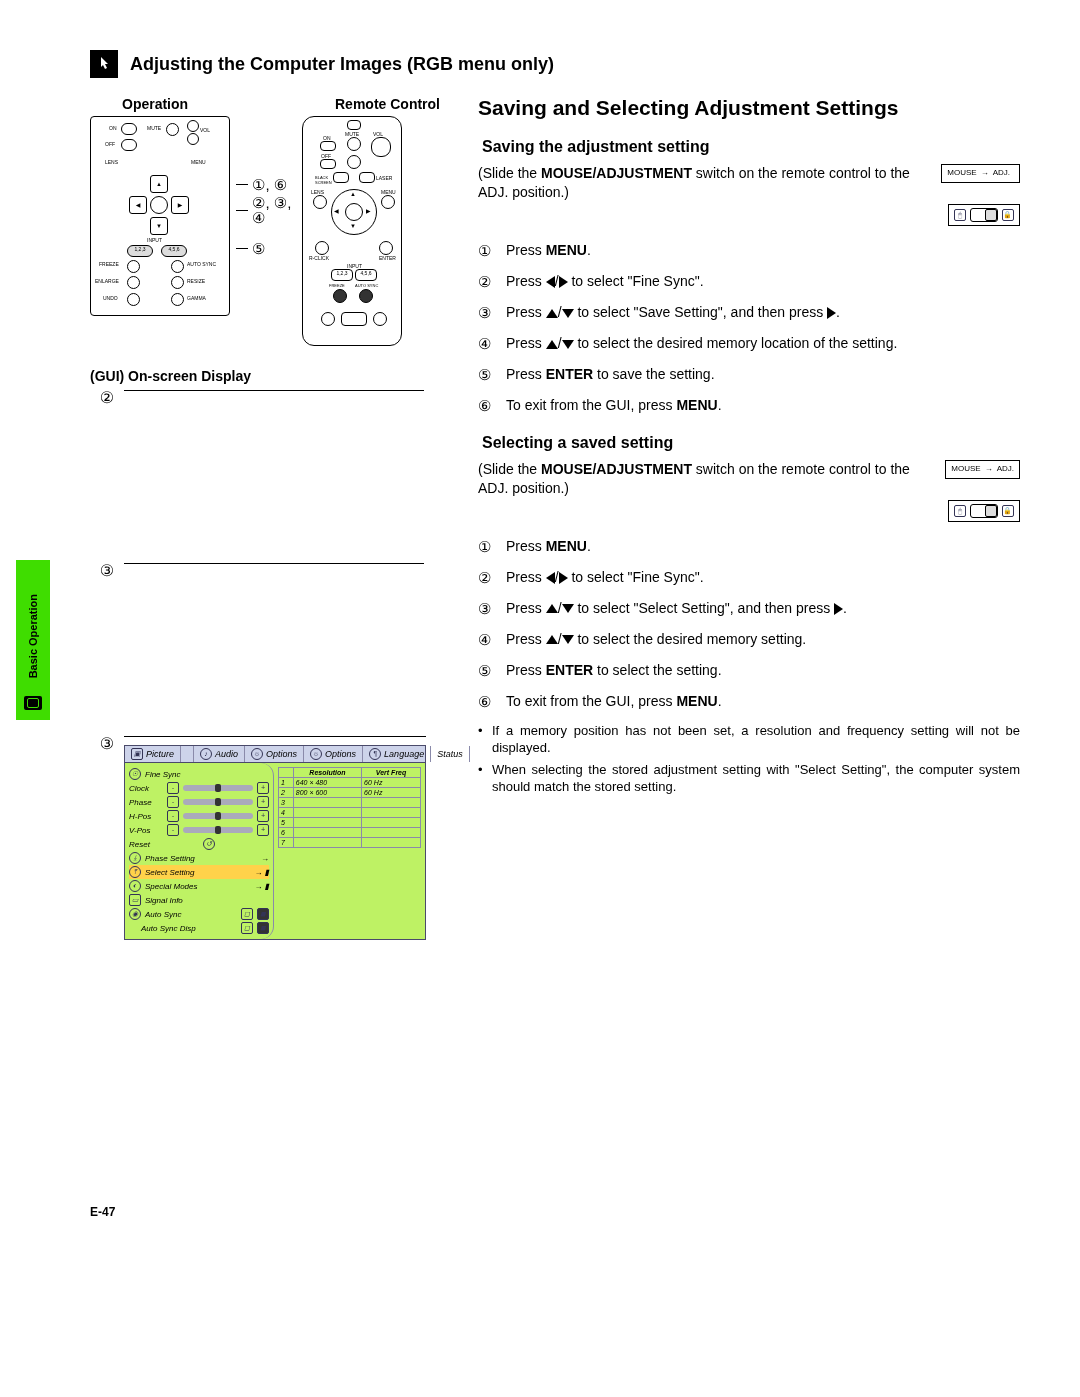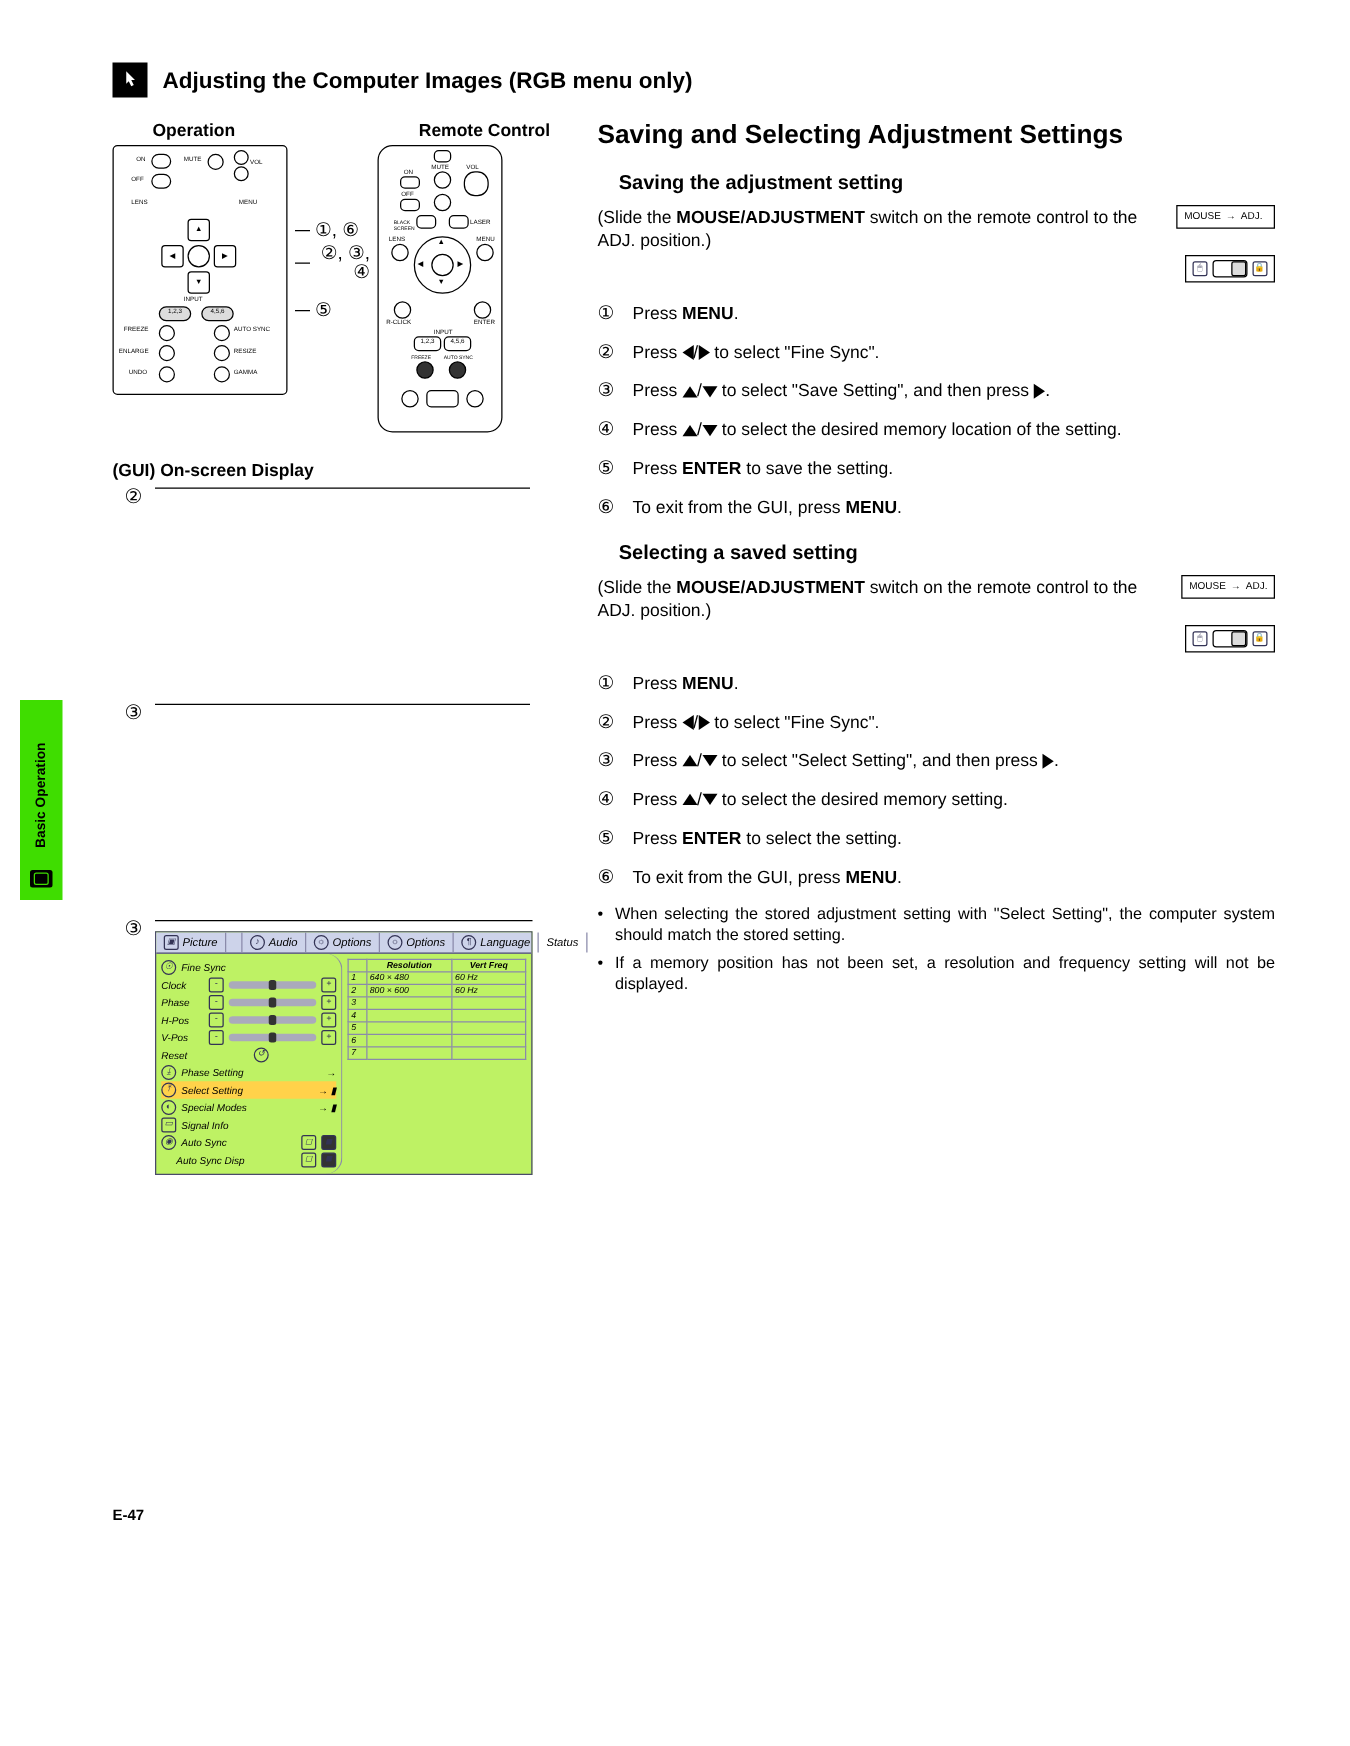--- a/index.html
+++ b/index.html
@@ -78,21 +78,20 @@
   .dpad-c { position:absolute; left:21px; top:21px; width:16px; height:16px; border:1px solid #000; border-radius:50%; }
   .dpad-u,.dpad-d,.dpad-l,.dpad-r { position:absolute; width:16px; height:16px; border:1px solid #000; border-radius:3px; font-size:6px; text-align:center; line-height:16px;}
   .dpad-u{left:21px;top:0;} .dpad-d{left:21px;top:42px;} .dpad-l{left:0;top:21px;} .dpad-r{left:42px;top:21px;}
   .callout-col {
     width: 60px;
     display: flex;
     flex-direction: column;
     font-size: 15px;
     line-height: 1;
     padding-top: 55px;
-    text-align: right;
   }
   .callout-col div { height:26px; display:flex; align-items:center; }
   .callout-col .line { flex:0 0 12px; border-top:1px solid #000; margin-right:4px; }
   .remote-box {
     width: 100px;
     height: 230px;
     border-radius: 12px;
     position: relative;
     padding: 4px;
     box-sizing: border-box;
@@ -150,21 +149,21 @@
   }
   .right-intro {
     font-size: 14px;
     line-height: 1.35;
     text-align: justify;
     margin-bottom: 24px;
   }
   .subhead {
     font-weight: bold;
     font-size: 16px;
-    margin: 18px 0 8px 17px;
+    margin: 18px 0 8px 4px;
   }
   .slide-row {
     display: flex;
     align-items: flex-start;
     gap: 10px;
     font-size: 14px;
     line-height: 1.35;
     margin-bottom: 12px;
   }
   .slide-row .txt { flex:1; }
@@ -659,18 +658,18 @@
             <span class="num">⑤</span>
             <span class="body">Press <b>ENTER</b> to select the setting.</span>
           </li>
           <li>
             <span class="num">⑥</span>
             <span class="body">To exit from the GUI, press <b>MENU</b>.</span>
           </li>
         </ol>
 
       <ul class="bullets">
+        <li>If a memory position has not been set, a resolution and frequency setting will not be displayed.</li>
         <li>When selecting the stored adjustment setting with "Select Setting", the computer system should match the stored setting.</li>
-        <li>If a memory position has not been set, a resolution and frequency setting will not be displayed.</li>
       </ul>
     </div>
   </div>
 </div>
 
 </body></html>

